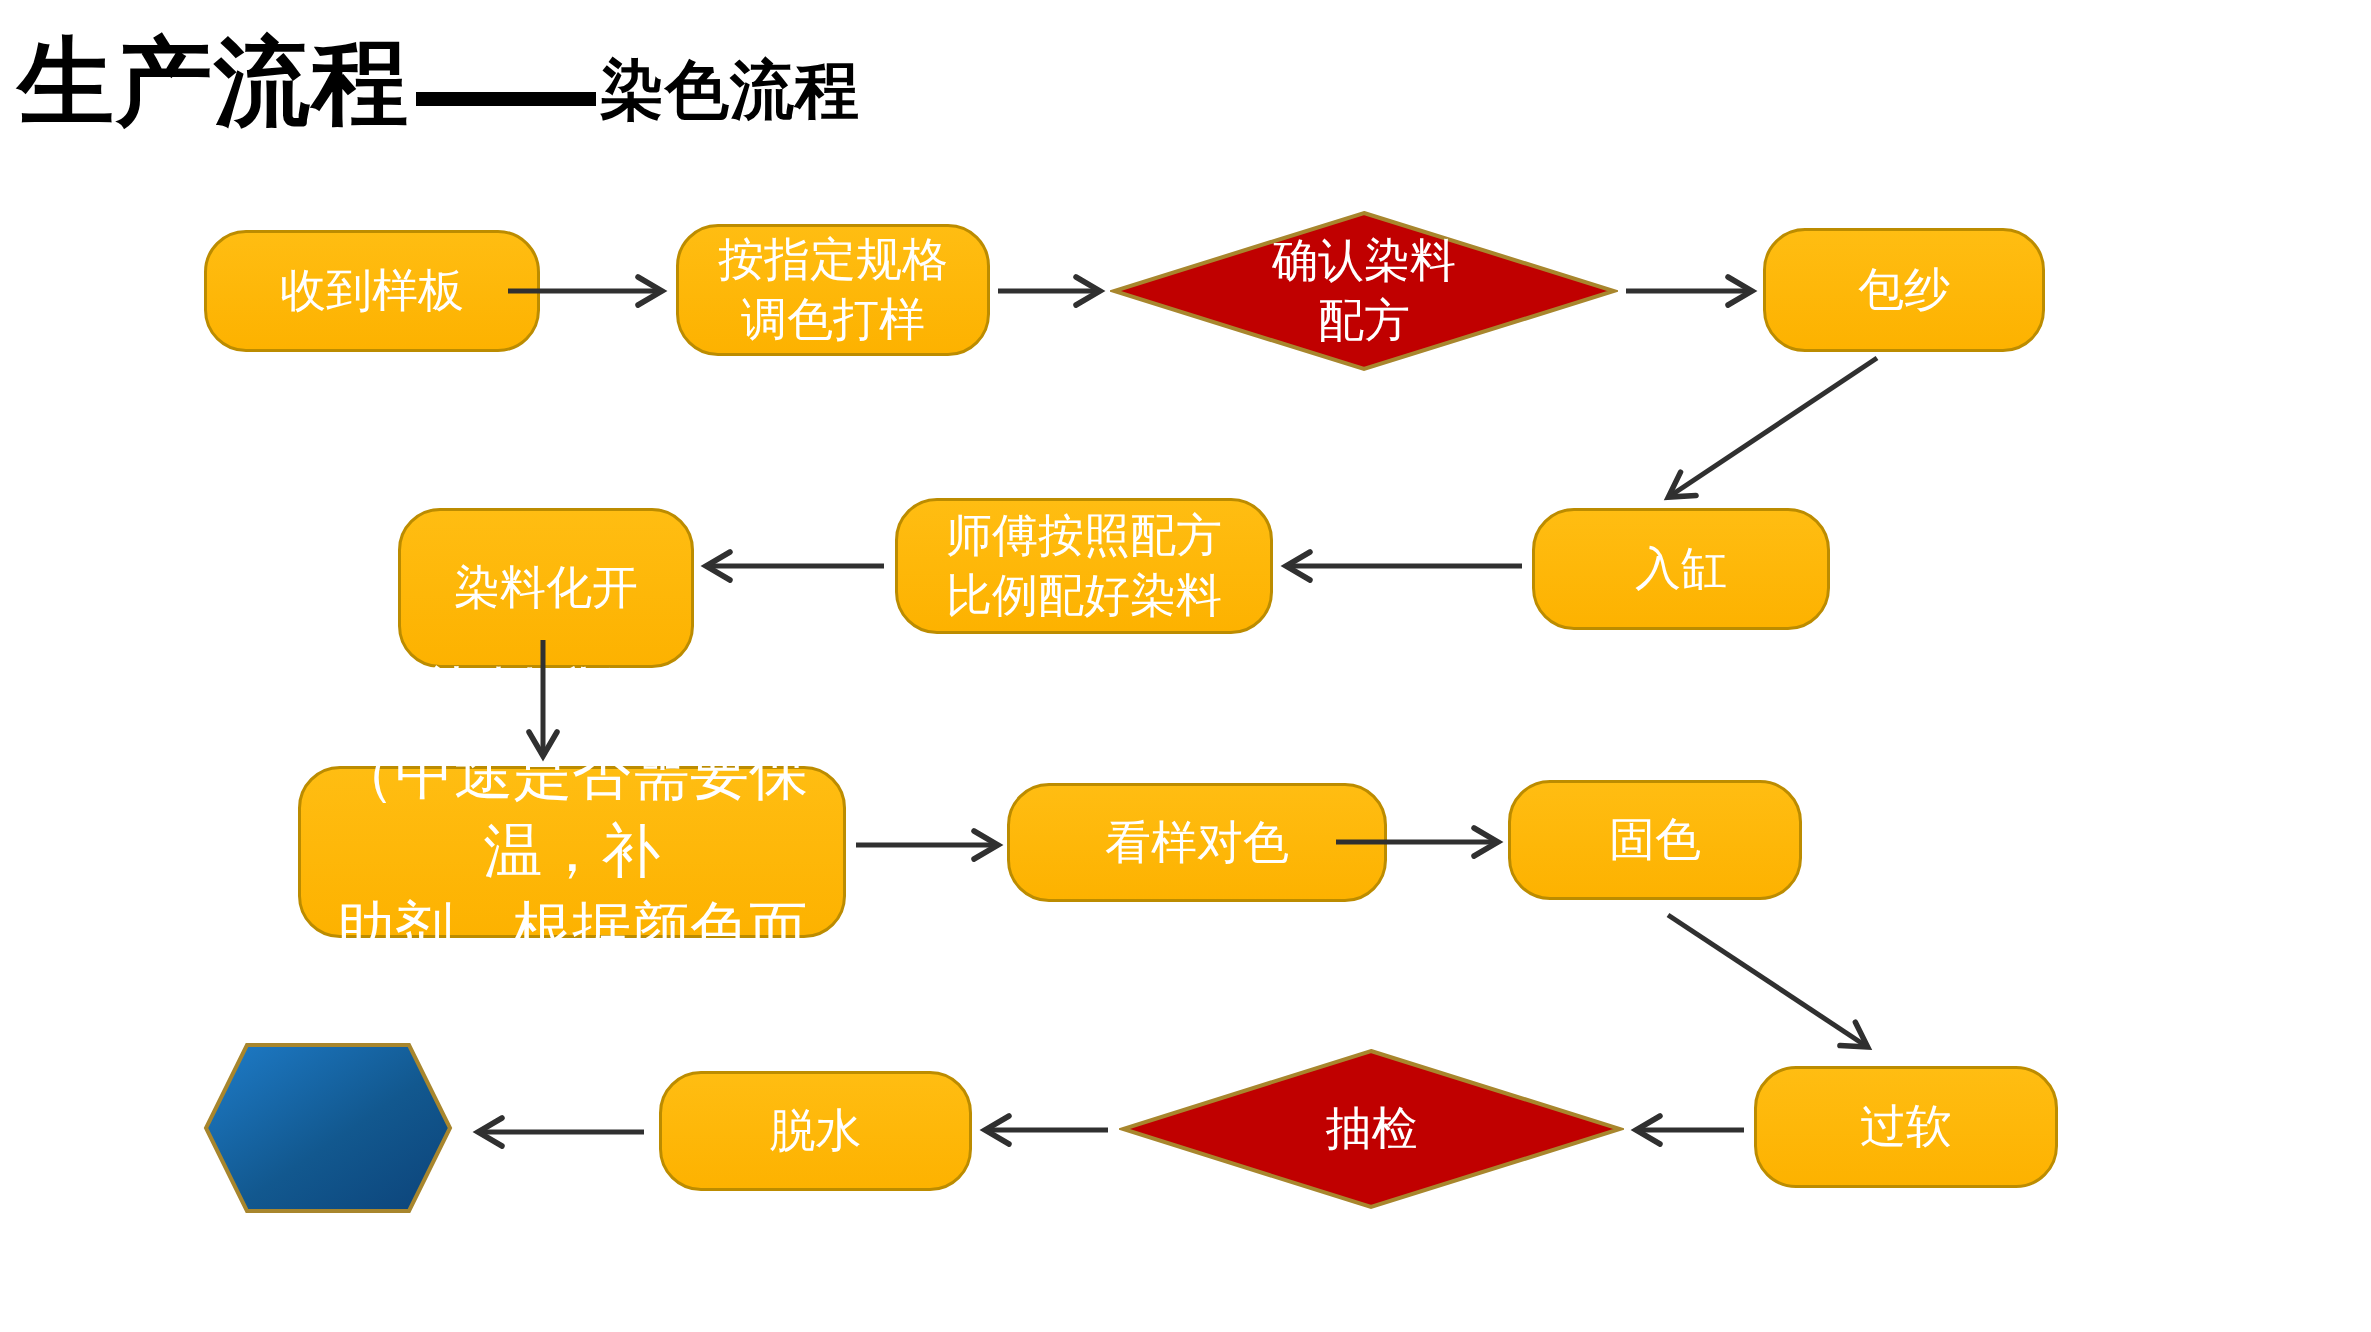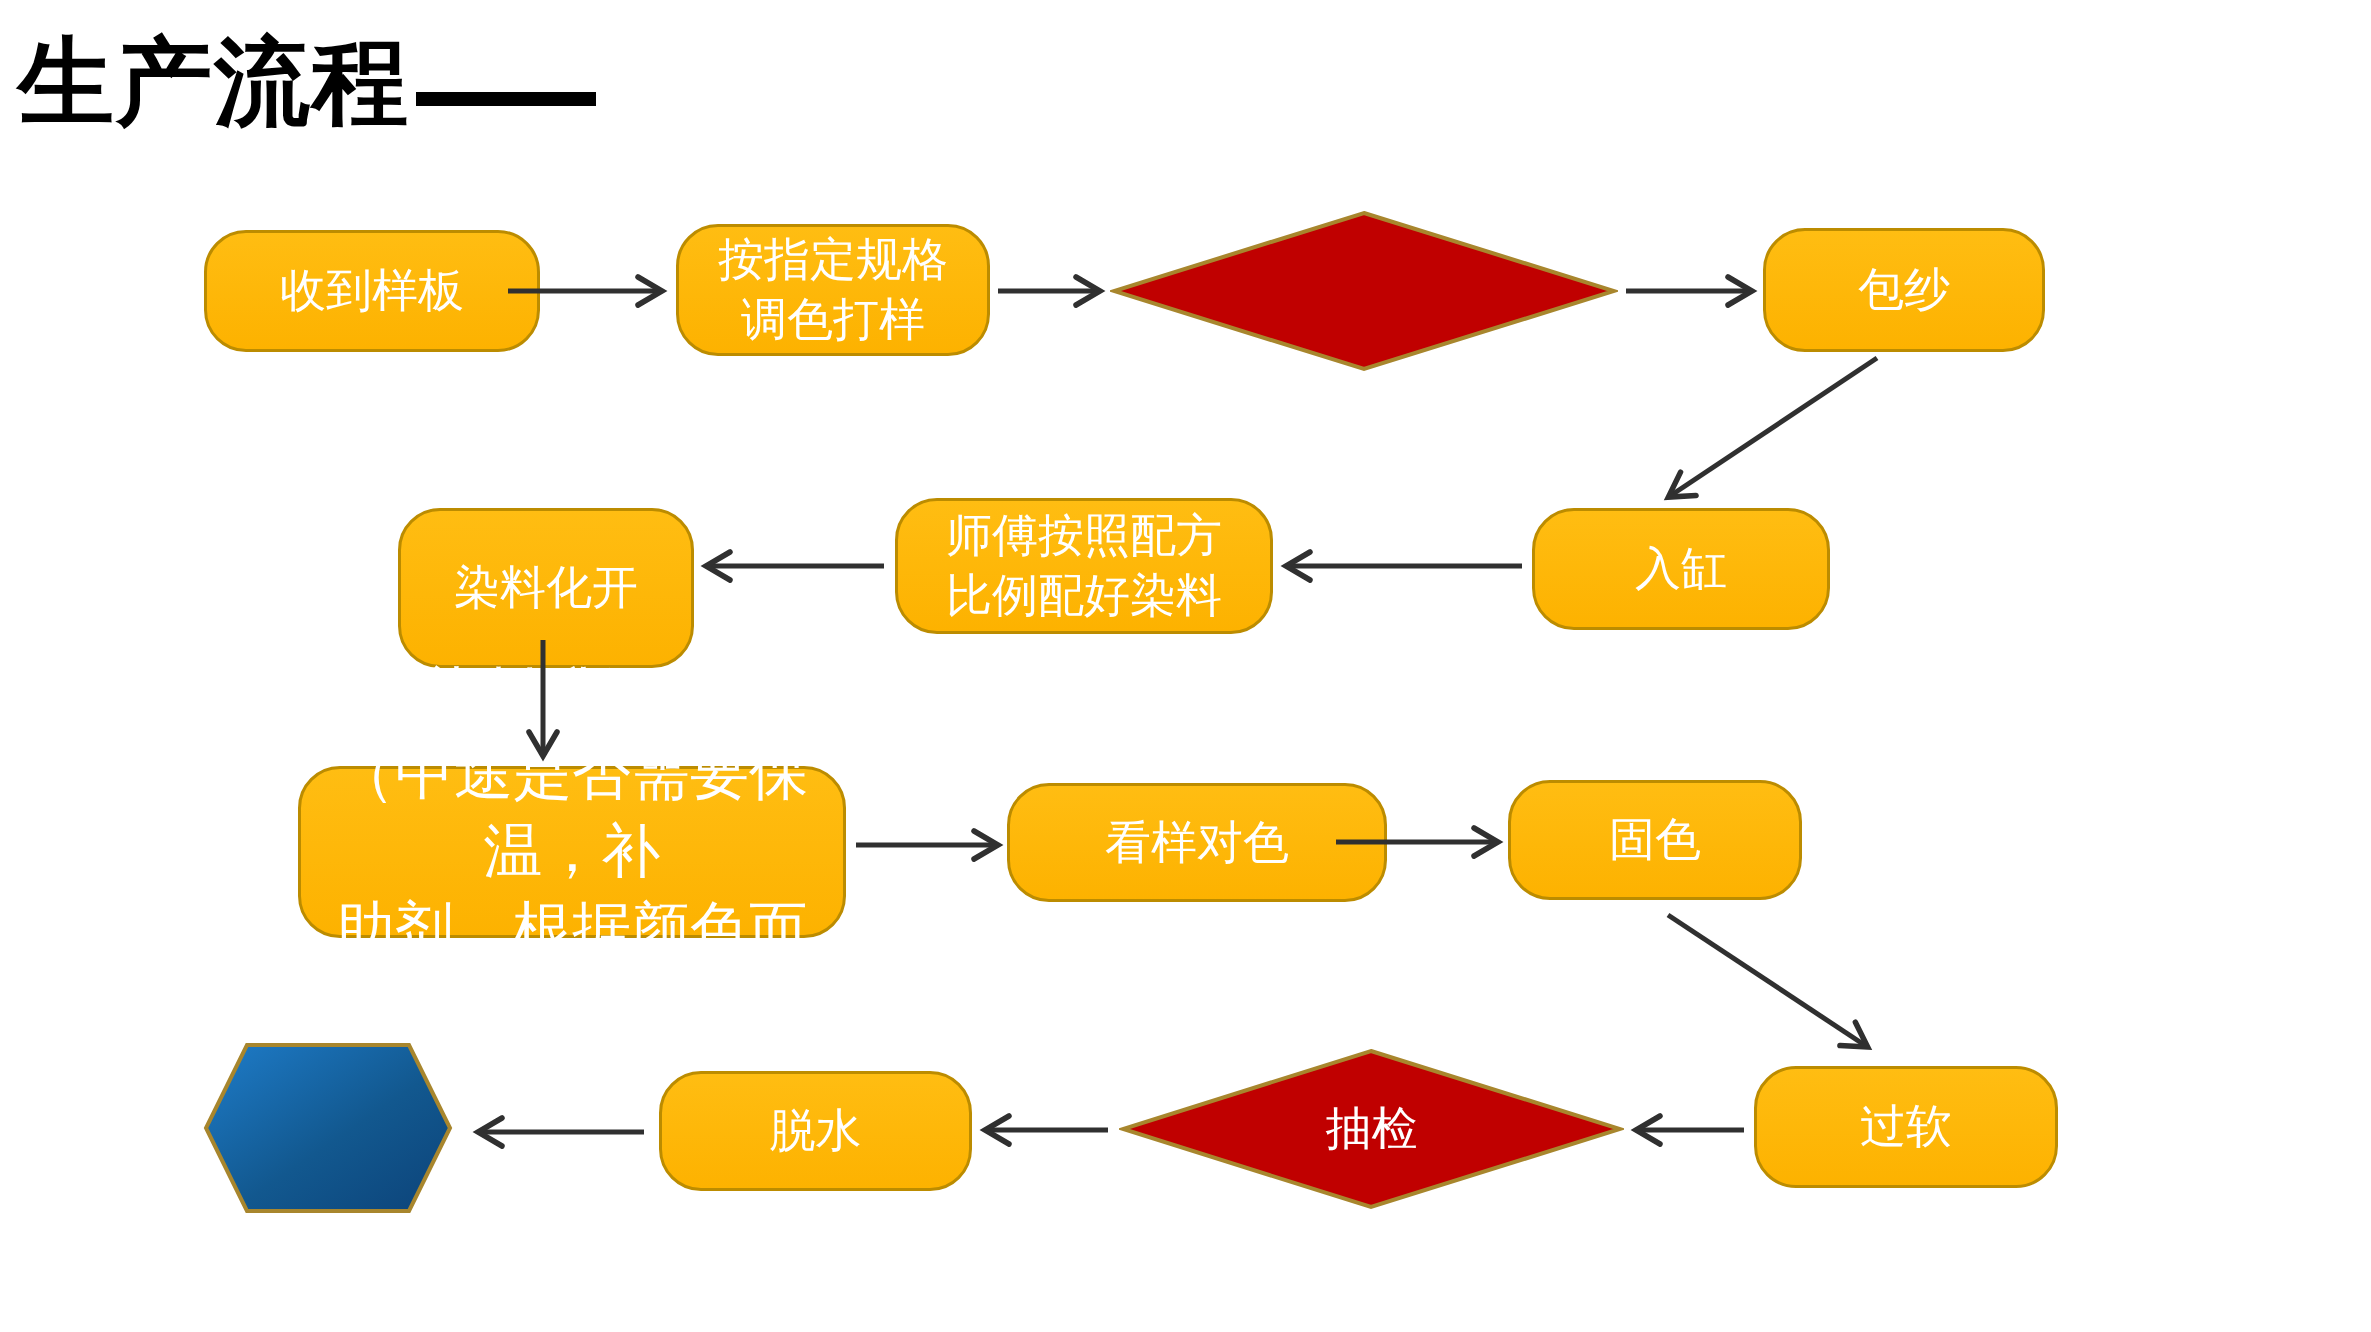--- a/index.html
+++ b/index.html
@@ -37,20 +37,21 @@
   .node-hex{font-size:48px;line-height:1.28;}
   
   #arrow-layer{position:absolute;left:0;top:0;z-index:3;pointer-events:none;}
 </style>
 </head>
 <body>
 
 <div class="title-row">
   <span class="title-main">生产流程</span>
   <span class="title-dash"></span>
+  <span class="title-sub">染色流程</span>
 </div>
 
 <svg id="arrow-layer" width="2371" height="1332" viewBox="0 0 2371 1332">
   <defs>
     <marker id="ah" markerUnits="userSpaceOnUse" markerWidth="40" markerHeight="40" refX="27" refY="20" orient="auto">
       <path d="M5,6 L29,20 L5,34" fill="none" stroke="#303030" stroke-width="5.5" stroke-linecap="round"></path>
     </marker>
   </defs>
   <g stroke="#303030" stroke-width="5">
     <line x1="508" y1="291" x2="660" y2="291" marker-end="url(#ah)"></line>
@@ -75,20 +76,22 @@
 
 <div class="node pill" style="left:676px;top:224px;width:314px;height:132px">
   <span class="label">按指定规格
 调色打样</span>
 </div>
 
 <div class="node shape-node" style="left:1110px;top:210px;width:508px;height:162px">
   <svg viewBox="0 0 508 162" preserveAspectRatio="none">
     <polygon points="254,3 504,81 254,159 4,81" fill="#C00000" stroke="#A8862D" stroke-width="4"></polygon>
   </svg>
+  <span class="label">确认染料
+配方</span>
 </div>
 
 <div class="node pill" style="left:1763px;top:228px;width:282px;height:124px">
   <span class="label">包纱</span>
 </div>
 
 <div class="node pill" style="left:1532px;top:508px;width:298px;height:122px">
   <span class="label">入缸</span>
 </div>
 

